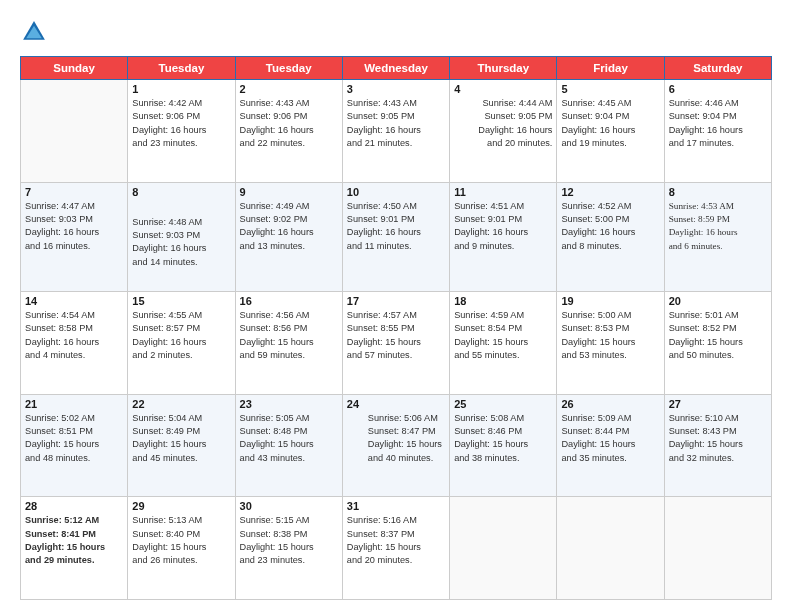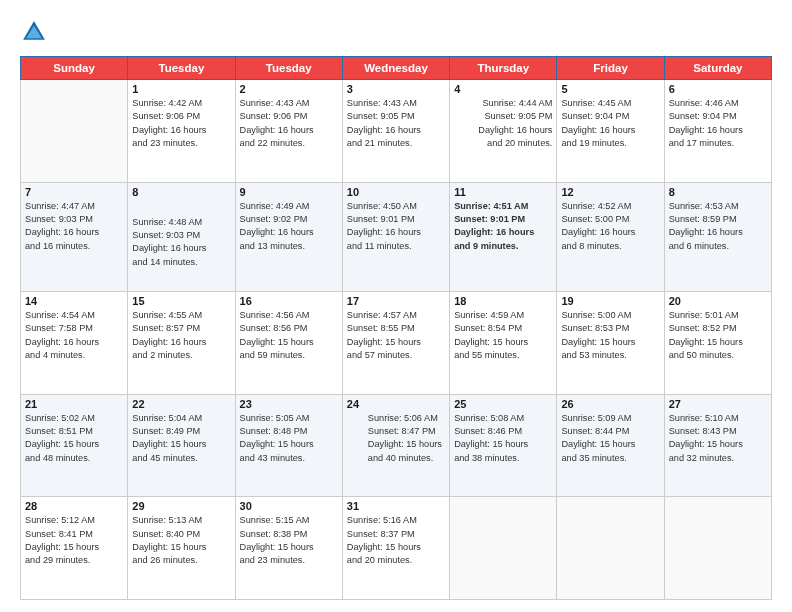--- a/index.html
+++ b/index.html
@@ -203,45 +203,45 @@
           </td>
           <td>
             <span class="day-num">10</span>
             <div class="day-info" style="white-space: pre-line;">Sunrise: 4:50 AM
 Sunset: 9:01 PM
 Daylight: 16 hours
 and 11 minutes.</div>
           </td>
           <td>
             <span class="day-num">11</span>
-            <div class="day-info" style="white-space: pre-line; font-weight: bold;">Sunrise: 4:51 AM
+            <div class="day-info" style="white-space: pre-line;">Sunrise: 4:51 AM
 Sunset: 9:01 PM
 Daylight: 16 hours
 and 9 minutes.</div>
           </td>
           <td>
             <span class="day-num">12</span>
             <div class="day-info" style="white-space: pre-line;">Sunrise: 4:52 AM
 Sunset: 5:00 PM
 Daylight: 16 hours
 and 8 minutes.</div>
           </td>
           <td>
             <span class="day-num">8</span>
-            <div class="day-info" style="white-space: pre-line;">Sunrise: 4:53 AM
+            <div class="day-info" style="white-space: pre-line; font-family: Liberation Serif, serif;">Sunrise: 4:53 AM
 Sunset: 8:59 PM
 Daylight: 16 hours
 and 6 minutes.</div>
           </td>
         </tr>
         <tr>
           <td>
             <span class="day-num">14</span>
             <div class="day-info" style="white-space: pre-line;">Sunrise: 4:54 AM
-Sunset: 7:58 PM
+Sunset: 8:58 PM
 Daylight: 16 hours
 and 4 minutes.</div>
           </td>
           <td>
             <span class="day-num">15</span>
             <div class="day-info" style="white-space: pre-line;">Sunrise: 4:55 AM
 Sunset: 8:57 PM
 Daylight: 16 hours
 and 2 minutes.</div>
           </td>
@@ -328,21 +328,21 @@
             <span class="day-num">27</span>
             <div class="day-info" style="white-space: pre-line;">Sunrise: 5:10 AM
 Sunset: 8:43 PM
 Daylight: 15 hours
 and 32 minutes.</div>
           </td>
         </tr>
         <tr>
           <td>
             <span class="day-num">28</span>
-            <div class="day-info" style="white-space: pre-line;">Sunrise: 5:12 AM
+            <div class="day-info" style="white-space: pre-line; font-weight: bold;">Sunrise: 5:12 AM
 Sunset: 8:41 PM
 Daylight: 15 hours
 and 29 minutes.</div>
           </td>
           <td>
             <span class="day-num">29</span>
             <div class="day-info" style="white-space: pre-line;">Sunrise: 5:13 AM
 Sunset: 8:40 PM
 Daylight: 15 hours
 and 26 minutes.</div>

